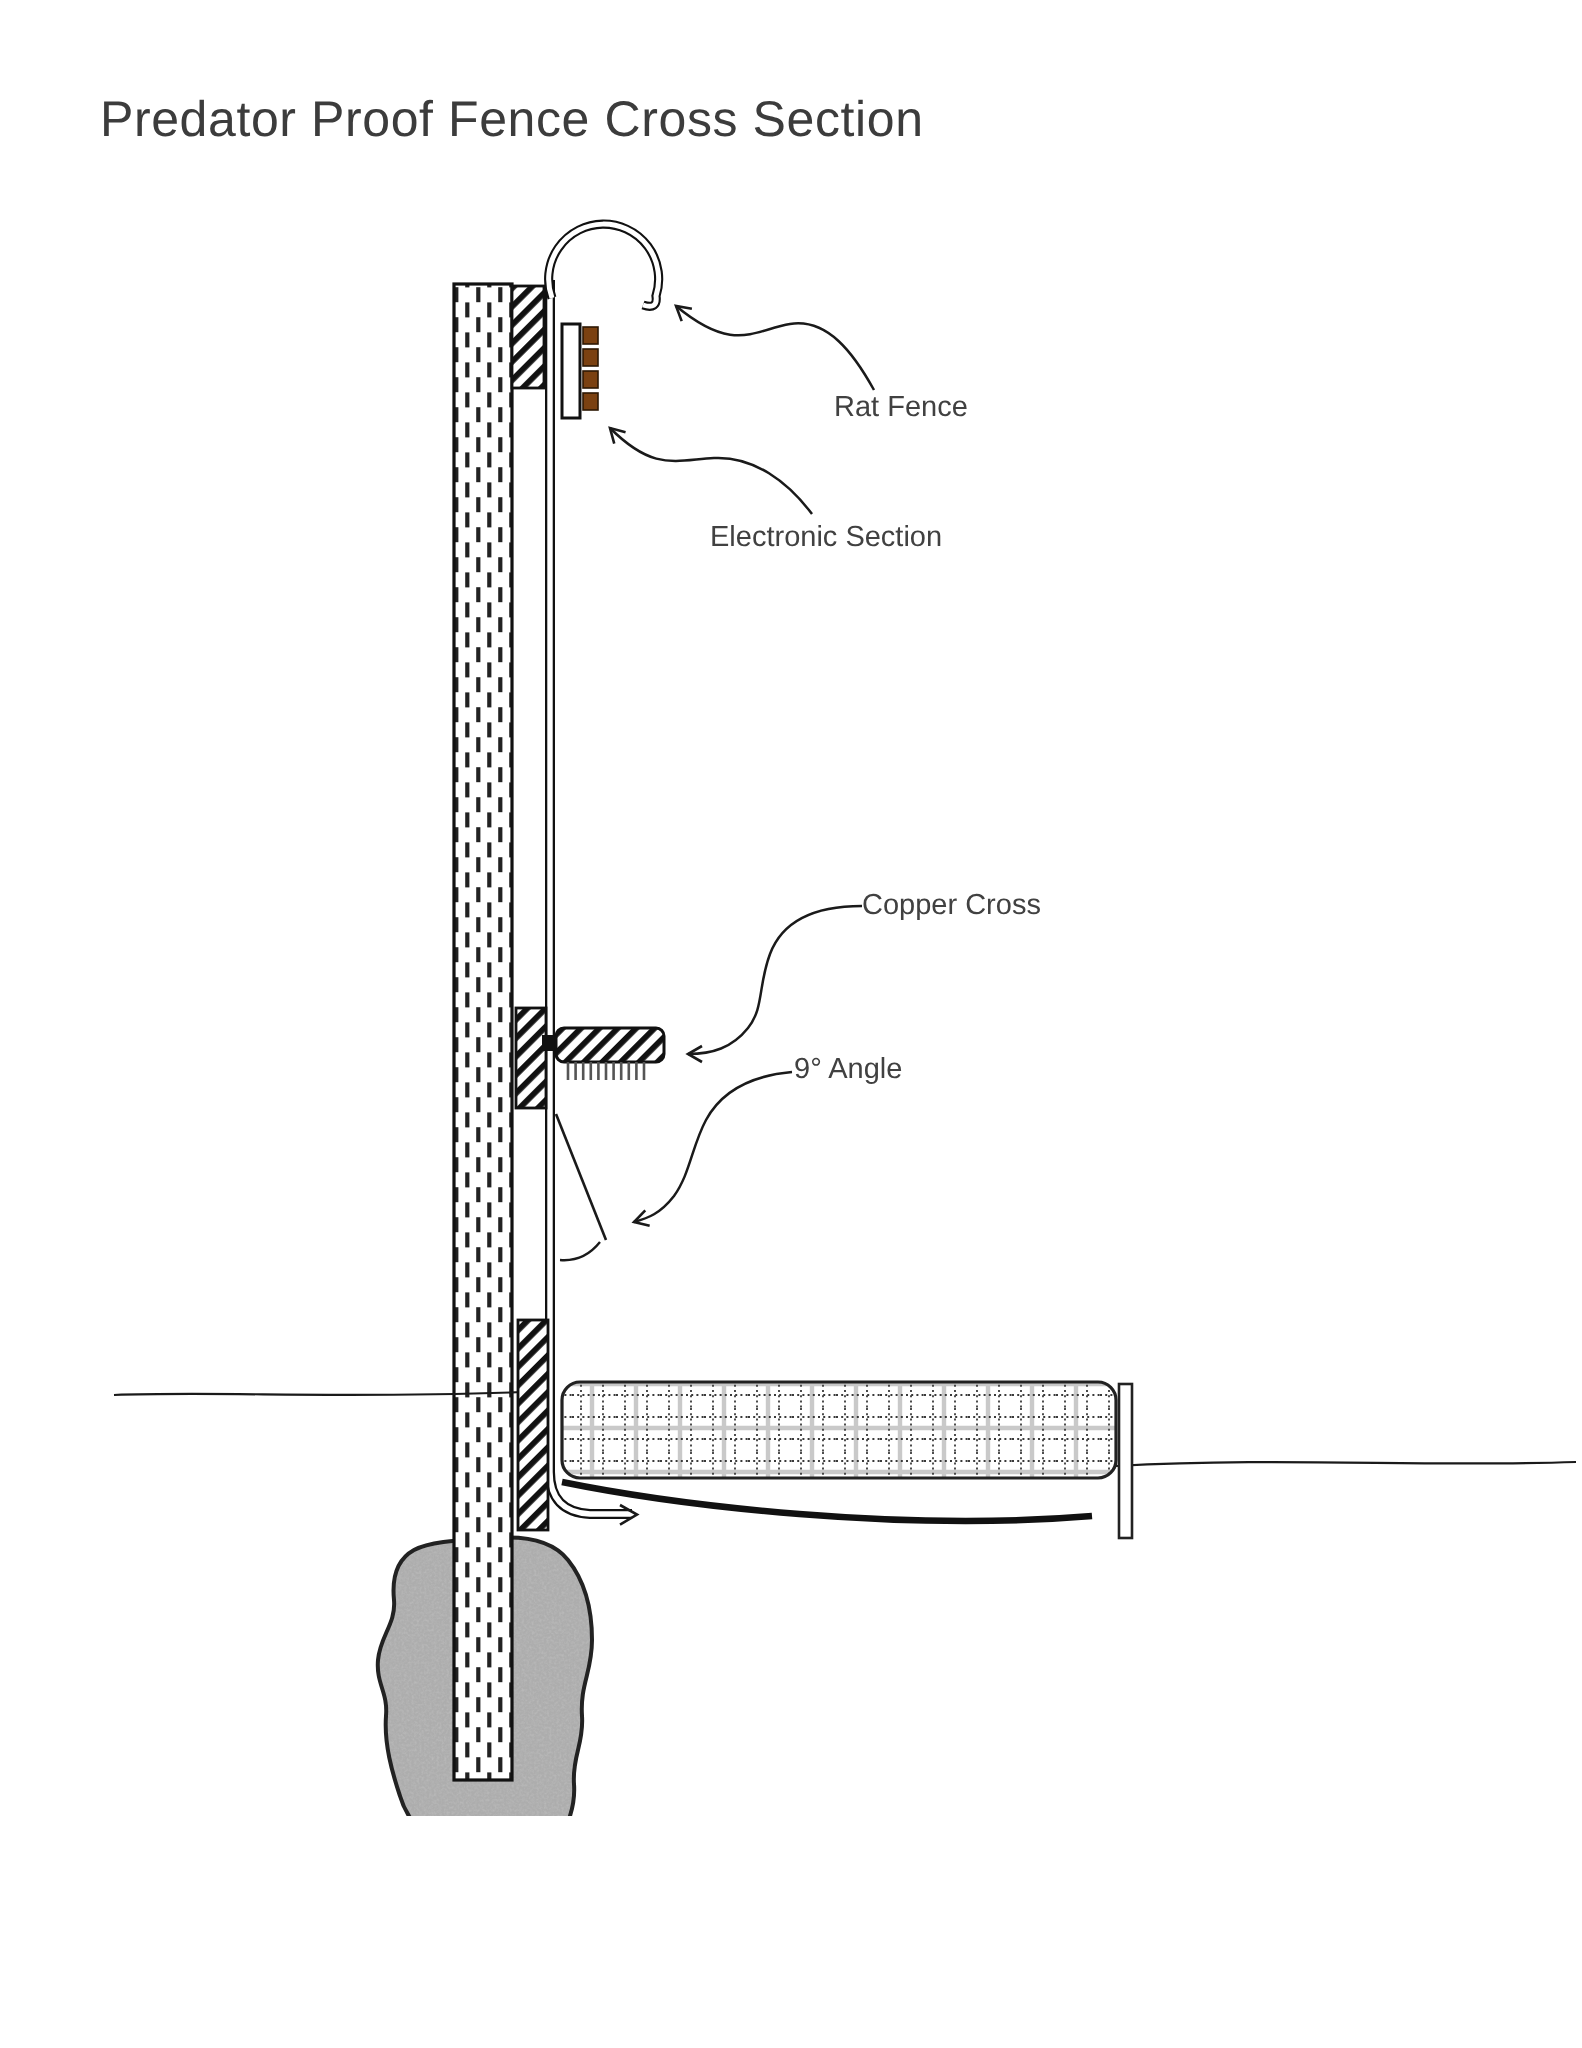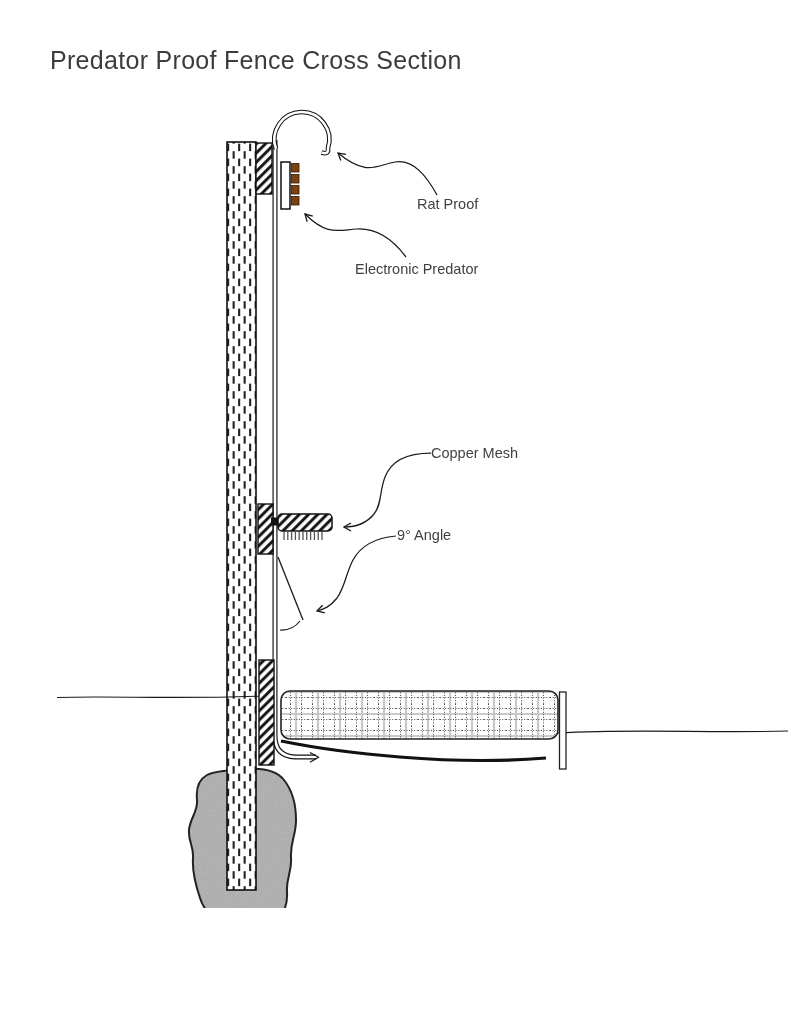--- a/index.html
+++ b/index.html
@@ -141,18 +141,18 @@
       <path d="M278 557 L303 620" stroke="#1a1a1a" stroke-width="1.3"></path>
       <path d="M280 630 Q292 631 300 621" fill="none" stroke="#1a1a1a" stroke-width="1.2"></path>
     </g>
 
     <path marker-end="url(#arr)" d="M437 195 C427 177 414 159 395 162 C377 165 367 177 338 153" fill="none" stroke="#1a1a1a" stroke-width="1.25"></path>
     <path marker-end="url(#arr)" d="M406 257 C394 241 377 228 357 229 C338 230 327 236 305 214" fill="none" stroke="#1a1a1a" stroke-width="1.25"></path>
     <path marker-end="url(#arr)" d="M431 453 C407 453 391 461 385 477 C379 493 382 504 374 514 C366 524 356 527 344 527" fill="none" stroke="#1a1a1a" stroke-width="1.25"></path>
     <path marker-end="url(#arr)" d="M396 536 C374 538 360 547 353 560 C346 573 345 587 337 598 C330 607 324 609 317 611" fill="none" stroke="#1a1a1a" stroke-width="1.25"></path>
   </svg>
 
-  <div class="callout lbl-rat-hood">Rat Proof</div>
-  <div class="callout lbl-electronic-barrier">Electronic Predator</div>
-  <div class="callout lbl-copper-mesh">Copper Mesh</div>
+  <div class="callout lbl-rat-hood">Rat Fence</div>
+  <div class="callout lbl-electronic-barrier">Electronic Section</div>
+  <div class="callout lbl-copper-mesh">Copper Cross</div>
   <div class="callout lbl-angle">9° Angle</div>
 
 </div>
 
 </body></html>

